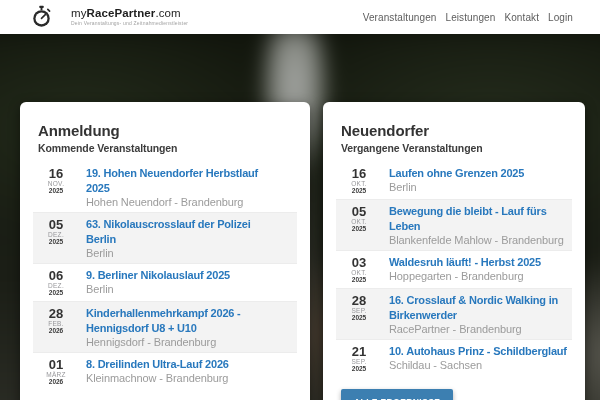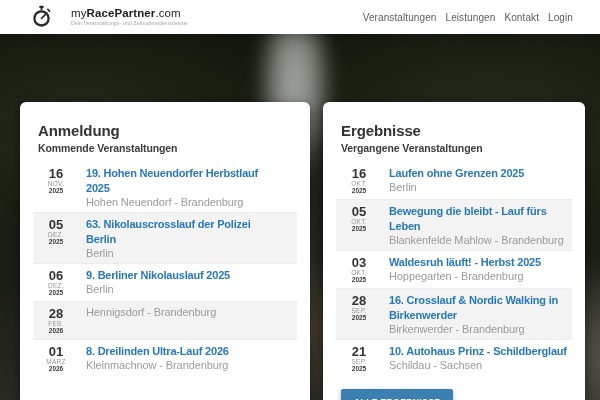--- a/index.html
+++ b/index.html
@@ -141,41 +141,42 @@
           </div>
         </div>
 
         <div class="event-row">
           <div class="date-badge">
             <span class="day">28</span>
             <span class="month">FEB.</span>
             <span class="year">2026</span>
           </div>
           <div class="event-info">
+            <a class="event-title">Kinderhallenmehrkampf 2026 - Hennigsdorf U8 + U10</a>
             <span class="event-location">Hennigsdorf - Brandenburg</span>
           </div>
         </div>
 
         <div class="event-row">
           <div class="date-badge">
             <span class="day">01</span>
             <span class="month">MÄRZ</span>
             <span class="year">2026</span>
           </div>
           <div class="event-info">
             <a class="event-title">8. Dreilinden Ultra-Lauf 2026</a>
             <span class="event-location">Kleinmachnow - Brandenburg</span>
           </div>
         </div>
       </div>
 
   </section>
 
   <section class="card card-right">
-    <h2>Ergebnisse</h2>
+    <h2>Neuendorfer</h2>
     <h3>Vergangene Veranstaltungen</h3>
     <div class="event-list">
 
         <div class="event-row">
           <div class="date-badge">
             <span class="day">16</span>
             <span class="month">OKT.</span>
             <span class="year">2025</span>
           </div>
           <div class="event-info">
@@ -209,21 +210,21 @@
         </div>
 
         <div class="event-row">
           <div class="date-badge">
             <span class="day">28</span>
             <span class="month">SEP.</span>
             <span class="year">2025</span>
           </div>
           <div class="event-info">
             <a class="event-title">16. Crosslauf &amp; Nordic Walking in Birkenwerder</a>
-            <span class="event-location">Birkenwerder - Brandenburg</span>
+            <span class="event-location">RacePartner - Brandenburg</span>
           </div>
         </div>
 
         <div class="event-row">
           <div class="date-badge">
             <span class="day">21</span>
             <span class="month">SEP.</span>
             <span class="year">2025</span>
           </div>
           <div class="event-info">

